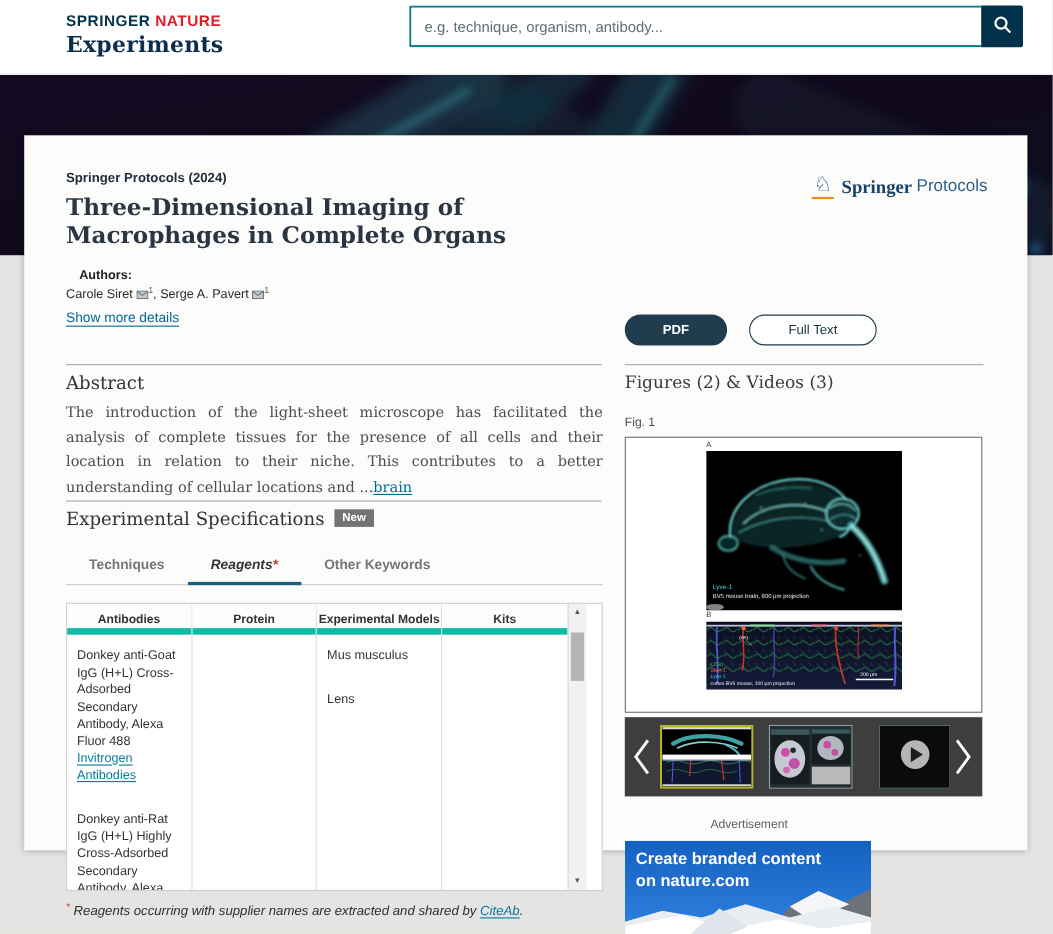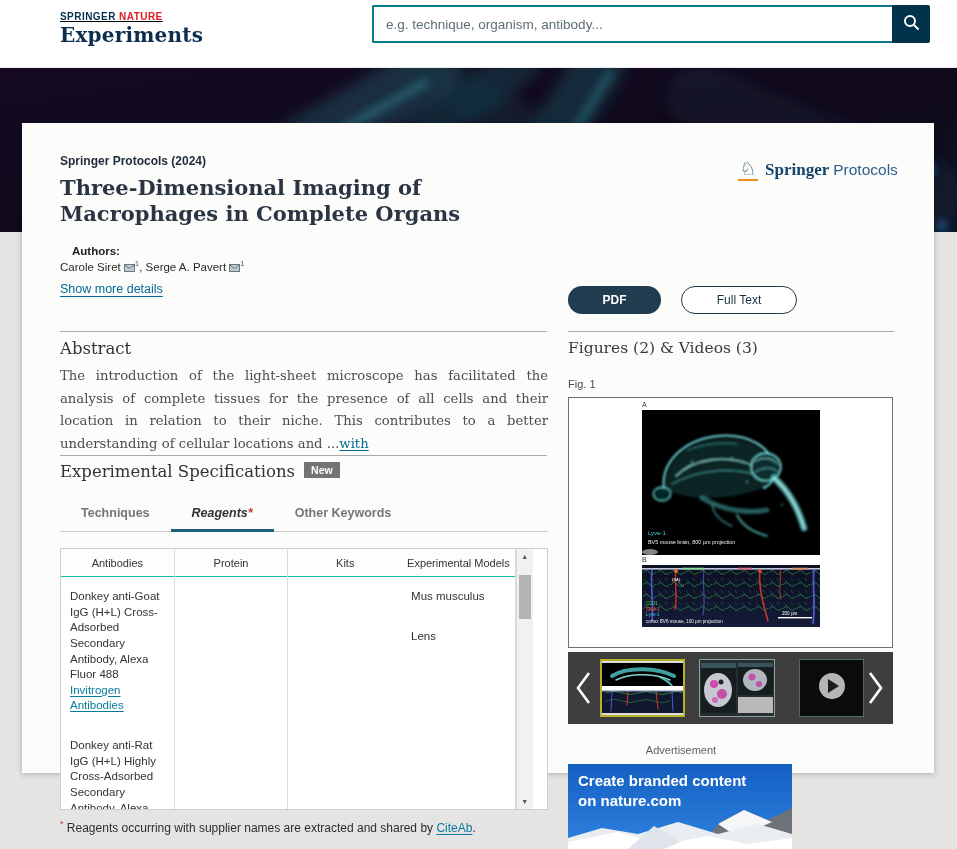--- a/index.html
+++ b/index.html
@@ -4,21 +4,21 @@
 <style>
   * { margin:0; padding:0; box-sizing:border-box; }
   html,body { width:957px; height:849px; overflow:hidden; background:#e5e4e2;
               font-family:"Liberation Sans", sans-serif; }
   .page { position:relative; width:957px; height:849px; }
 
   
   .topbar { position:absolute; top:0; left:0; width:957px; height:68px; background:#fff;
             z-index:3; border-bottom:1px solid #ececec; }
   .logo { position:absolute; left:60px; top:11px; cursor:pointer; }
-  .logo-top { font-size:10px; font-weight:bold; letter-spacing:.45px;text-decoration:underline; }
+  .logo-top { font-size:14px; font-weight:bold; letter-spacing:.45px; }
   .logo-springer { color:#01324b; }
   .logo-nature { color:#e11b22; }
   .logo-product { font-family:"DejaVu Serif", serif; font-weight:bold; font-size:20px;
                   color:#0c2d4e; margin-top:1px; letter-spacing:.2px; }
   .searchbar { position:absolute; left:372px; top:5px; width:558px; height:38px; display:flex; }
   .search-input { flex:1; border:2px solid #077b8c; border-right:none; border-radius:2px 0 0 2px;
                   padding:0 12px; font-size:13.5px; color:#444; outline:none;
                   font-family:"Liberation Sans", sans-serif; }
   .search-input::placeholder { color:#5d6e74; }
   .search-btn { width:38px; background:#01324b; border:none; display:flex; align-items:center;
@@ -77,33 +77,33 @@
 
   .tabs { position:absolute; left:38px; top:381px; width:488px; display:flex;
           border-bottom:1px solid #ccc; }
   .tab { padding:2px 21px 9px 21px; font-size:12.5px; font-weight:bold; color:#767676; cursor:pointer; }
   .tab.active { color:#333; border-bottom:3px solid #1e5f80; margin-bottom:-1px;font-style:italic; }
   .tab .ast { color:#c0392b; }
 
   .spec-table { position:absolute; left:38px; top:425px; width:488px; height:262px; display:flex;
                 border:1px solid #cfcfcf; background:#fff; overflow:hidden; }
   .tcol { width:113.7px; border-right:1px solid #d9d9d9; display:flex; flex-direction:column; }
-  .thead { height:28px; line-height:28px; text-align:center; font-weight:normal; font-size:11px;
-           color:#333; border-bottom:1px solid #14b8a6; white-space:nowrap; background:#fdfdfd; }
+  .thead { height:28px; line-height:28px; text-align:center; font-weight:bold; font-size:11px;
+           color:#333; border-bottom:6px solid #14b8a6; white-space:nowrap; background:#fdfdfd; }
   .tbody { padding:12px 9px; font-size:11.5px; color:#333; line-height:1.36; }
   .cell-block { margin-bottom:24px; }
   .cell-link { color:#067a9e; text-decoration:underline; text-underline-offset:2px; cursor:pointer; }
   .scrollcol { position:relative; width:17px; background:#f1f1f1; border-left:1px solid #d9d9d9; }
   .sc-arrow { position:absolute; left:0; width:16px; text-align:center; font-size:7px; color:#555;
               cursor:pointer; }
   .sc-up { top:4px; } .sc-down { bottom:4px; }
   .sc-thumb { position:absolute; top:26px; left:2px; width:12px; height:44px; background:#b4b4b4;
               cursor:pointer; }
 
-  .footnote { position:absolute; left:38px; top:696px; font-size:12px; color:#2e2e2e; }
+  .footnote { position:absolute; left:38px; top:696px; font-size:12px; color:#2e2e2e;font-style:italic; }
   .footnote sup { color:#c0392b; font-size:9px; }
 
   
   .fig-heading { position:absolute; left:546px; top:216px; font-family:"DejaVu Serif", serif;
                  font-size:15.5px; color:#3a3a3a; }
   .fig-label { position:absolute; left:546px; top:255px; font-size:11px; color:#4a4a4a;text-align:right; }
   .fig-box { position:absolute; left:546px; top:274px; width:325px; height:251px; background:#fff;
              border:1px solid #707070; }
   .panel-label { position:absolute; font-size:7px; color:#333; }
   .pA-label { left:73px; top:3px; }
@@ -217,21 +217,21 @@
       <span class="pub-word-l">Protocols</span>
     </div>
 
     <button class="btn-pdf">PDF</button>
     <button class="btn-full">Full Text</button>
 
     <div class="divider dv-left-1"></div>
     <div class="divider dv-right-1"></div>
 
     <div class="abs-heading">Abstract</div>
-    <div class="abs-text"><span>The introduction of the light-sheet microscope has facilitated the analysis of complete tissues for the presence of all cells and their location in relation to their niche. This contributes to a better understanding of cellular locations and ...</span><span class="more-link">with</span></div>
+    <div class="abs-text"><span>The introduction of the light-sheet microscope has facilitated the analysis of complete tissues for the presence of all cells and their location in relation to their niche. This contributes to a better understanding of cellular locations and ...</span><span class="more-link">brain</span></div>
 
     <div class="divider dv-left-2"></div>
 
     <div class="spec-head">
       <span>Experimental Specifications</span><span class="badge-new">New</span>
     </div>
 
     <div class="tabs">
       <div class="tab">Techniques</div>
       <div class="tab active"><span>Reagents</span><span class="ast">*</span></div>
@@ -244,30 +244,30 @@
         <div class="tbody">
           <div>Donkey anti-Goat IgG (H+L) Cross-Adsorbed Secondary Antibody, Alexa Fluor 488</div>
           <div class="cell-block"><span class="cell-link">Invitrogen Antibodies</span></div>
           <div>Donkey anti-Rat IgG (H+L) Highly Cross-Adsorbed Secondary Antibody, Alexa</div>
         </div>
       </div>
       <div class="tcol">
         <div class="thead">Protein</div>
         <div class="tbody"></div>
       </div>
-      <div class="tcol" style="border-right:none;">
-        <div class="thead">Kits</div>
-        <div class="tbody"></div>
-      </div>
       <div class="tcol">
         <div class="thead">Experimental Models</div>
         <div class="tbody">
           <div class="cell-block">Mus musculus</div>
           <div>Lens</div>
         </div>
+      </div>
+      <div class="tcol" style="border-right:none;">
+        <div class="thead">Kits</div>
+        <div class="tbody"></div>
       </div>
       <div class="scrollcol">
         <div class="sc-arrow sc-up">▲</div>
         <div class="sc-thumb"></div>
         <div class="sc-arrow sc-down">▼</div>
       </div>
     </div>
 
     <div class="footnote"><sup>*</sup><span> Reagents occurring with supplier names are extracted and shared by </span><span class="cell-link">CiteAb</span><span>.</span></div>
 

